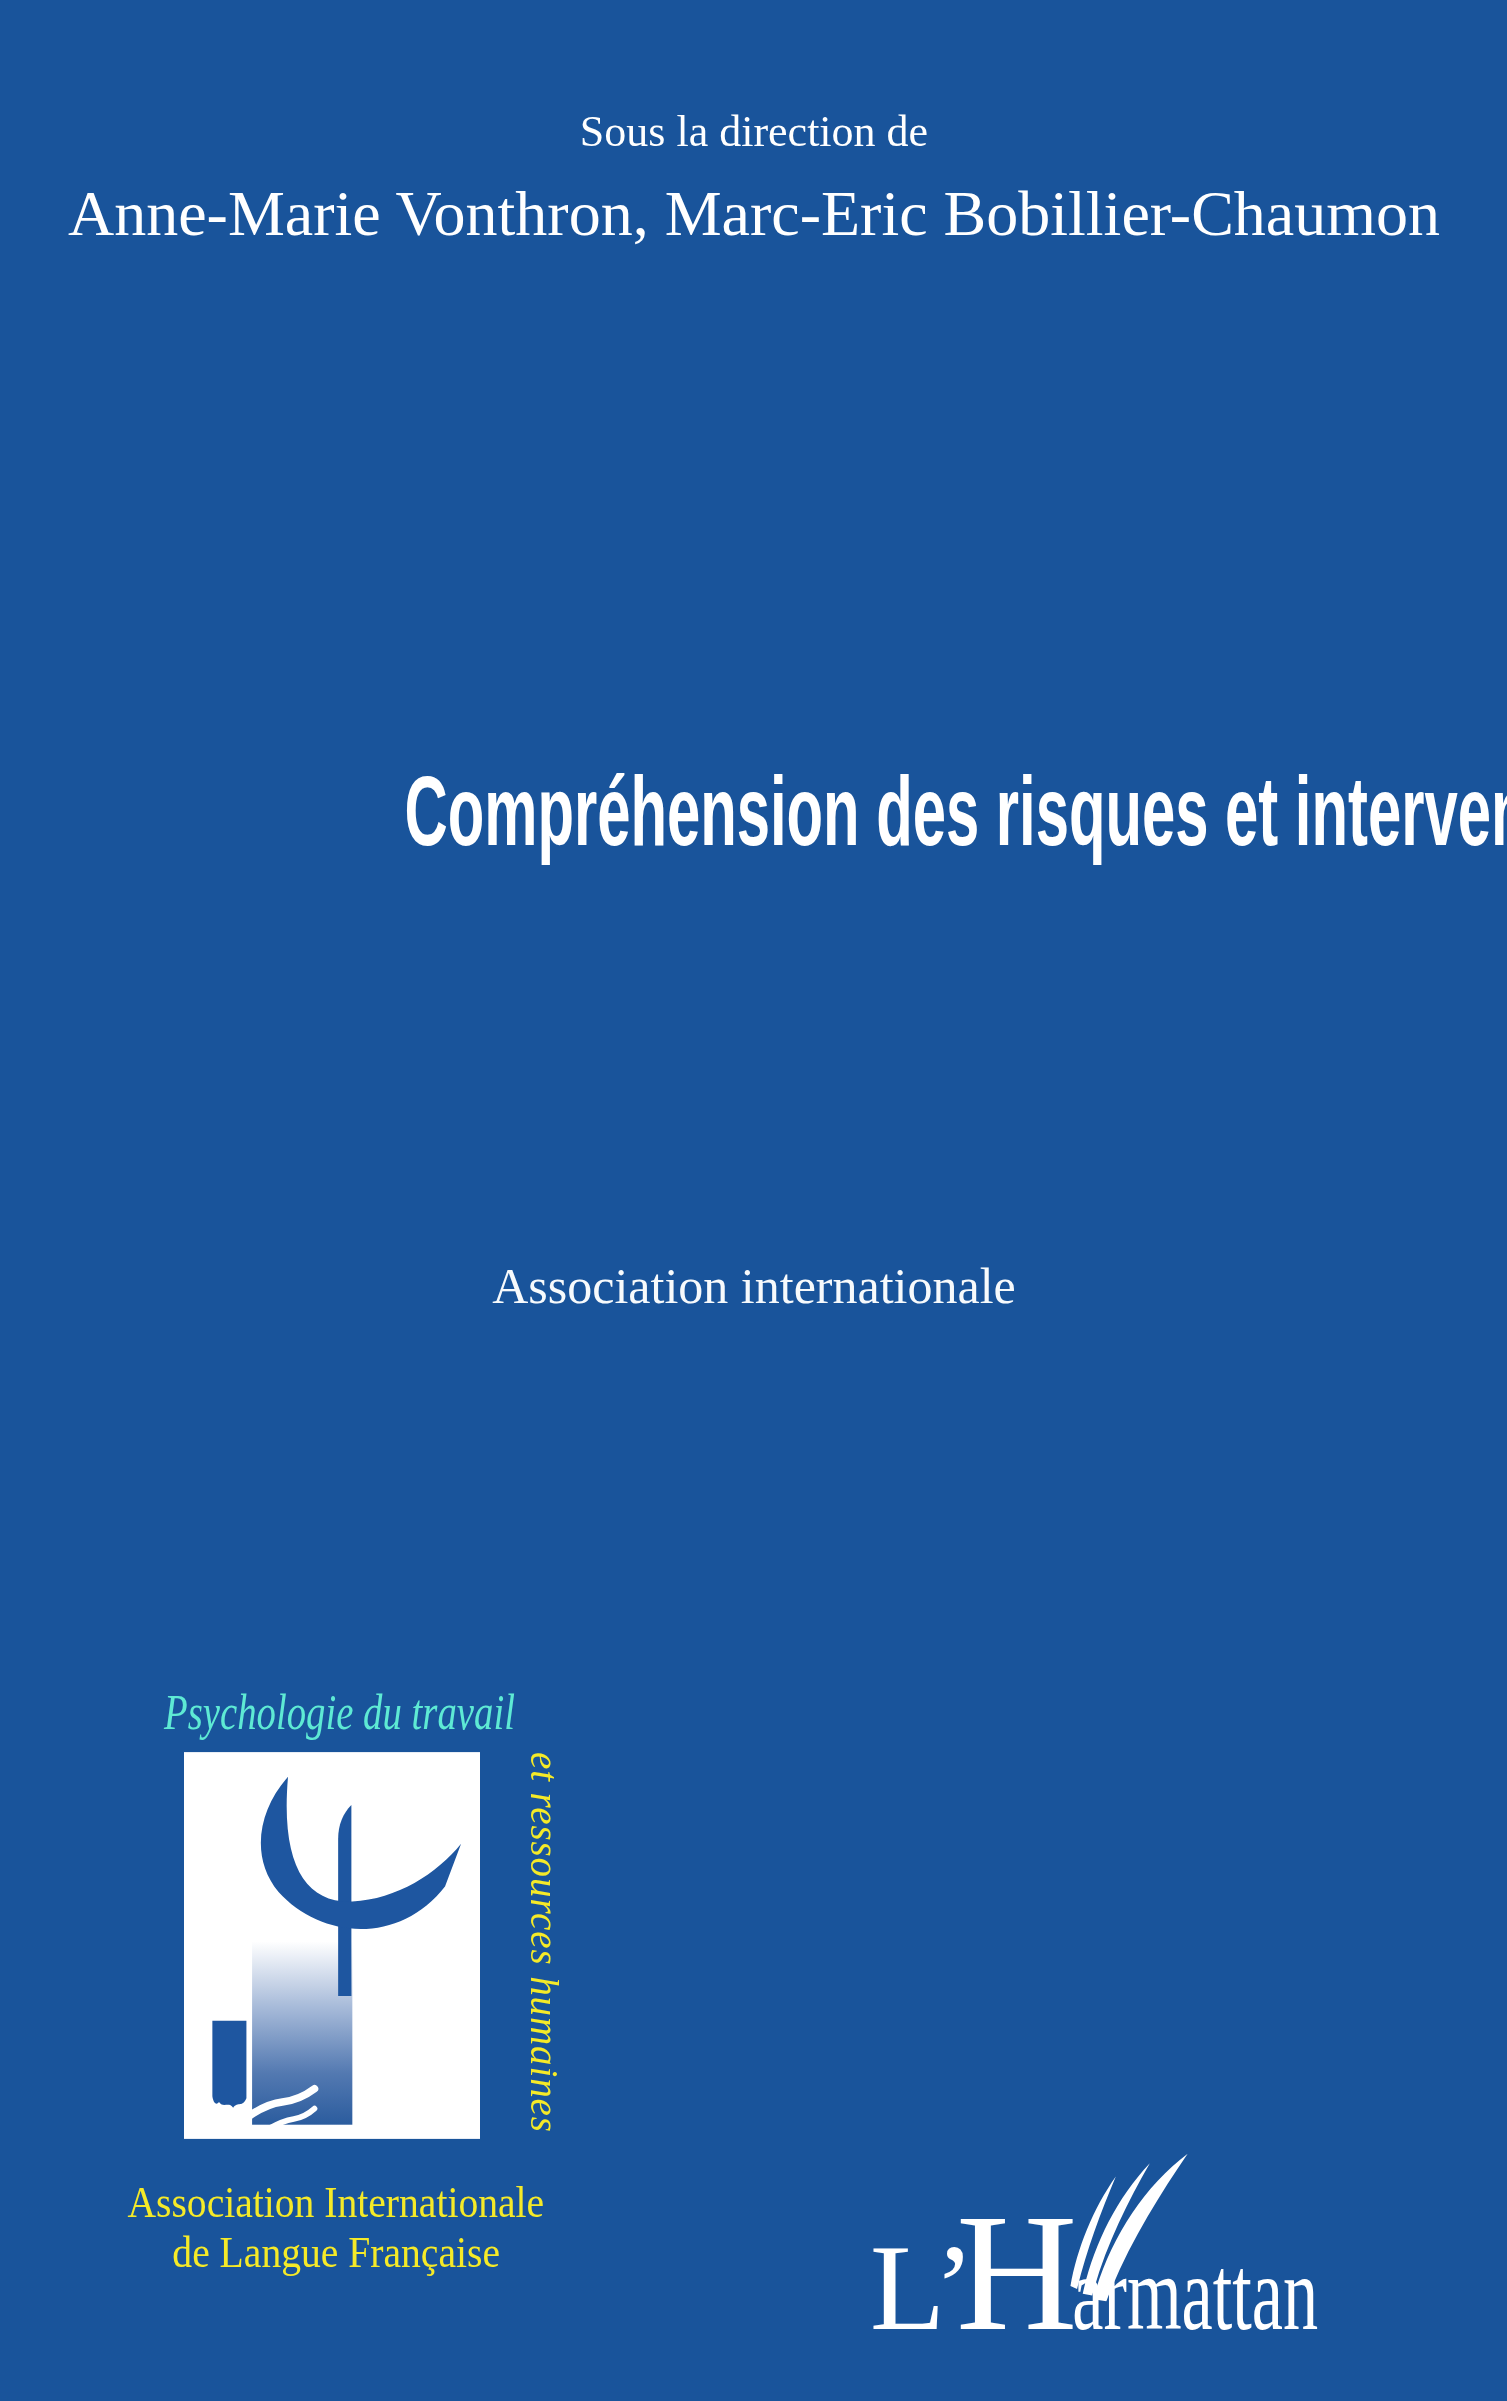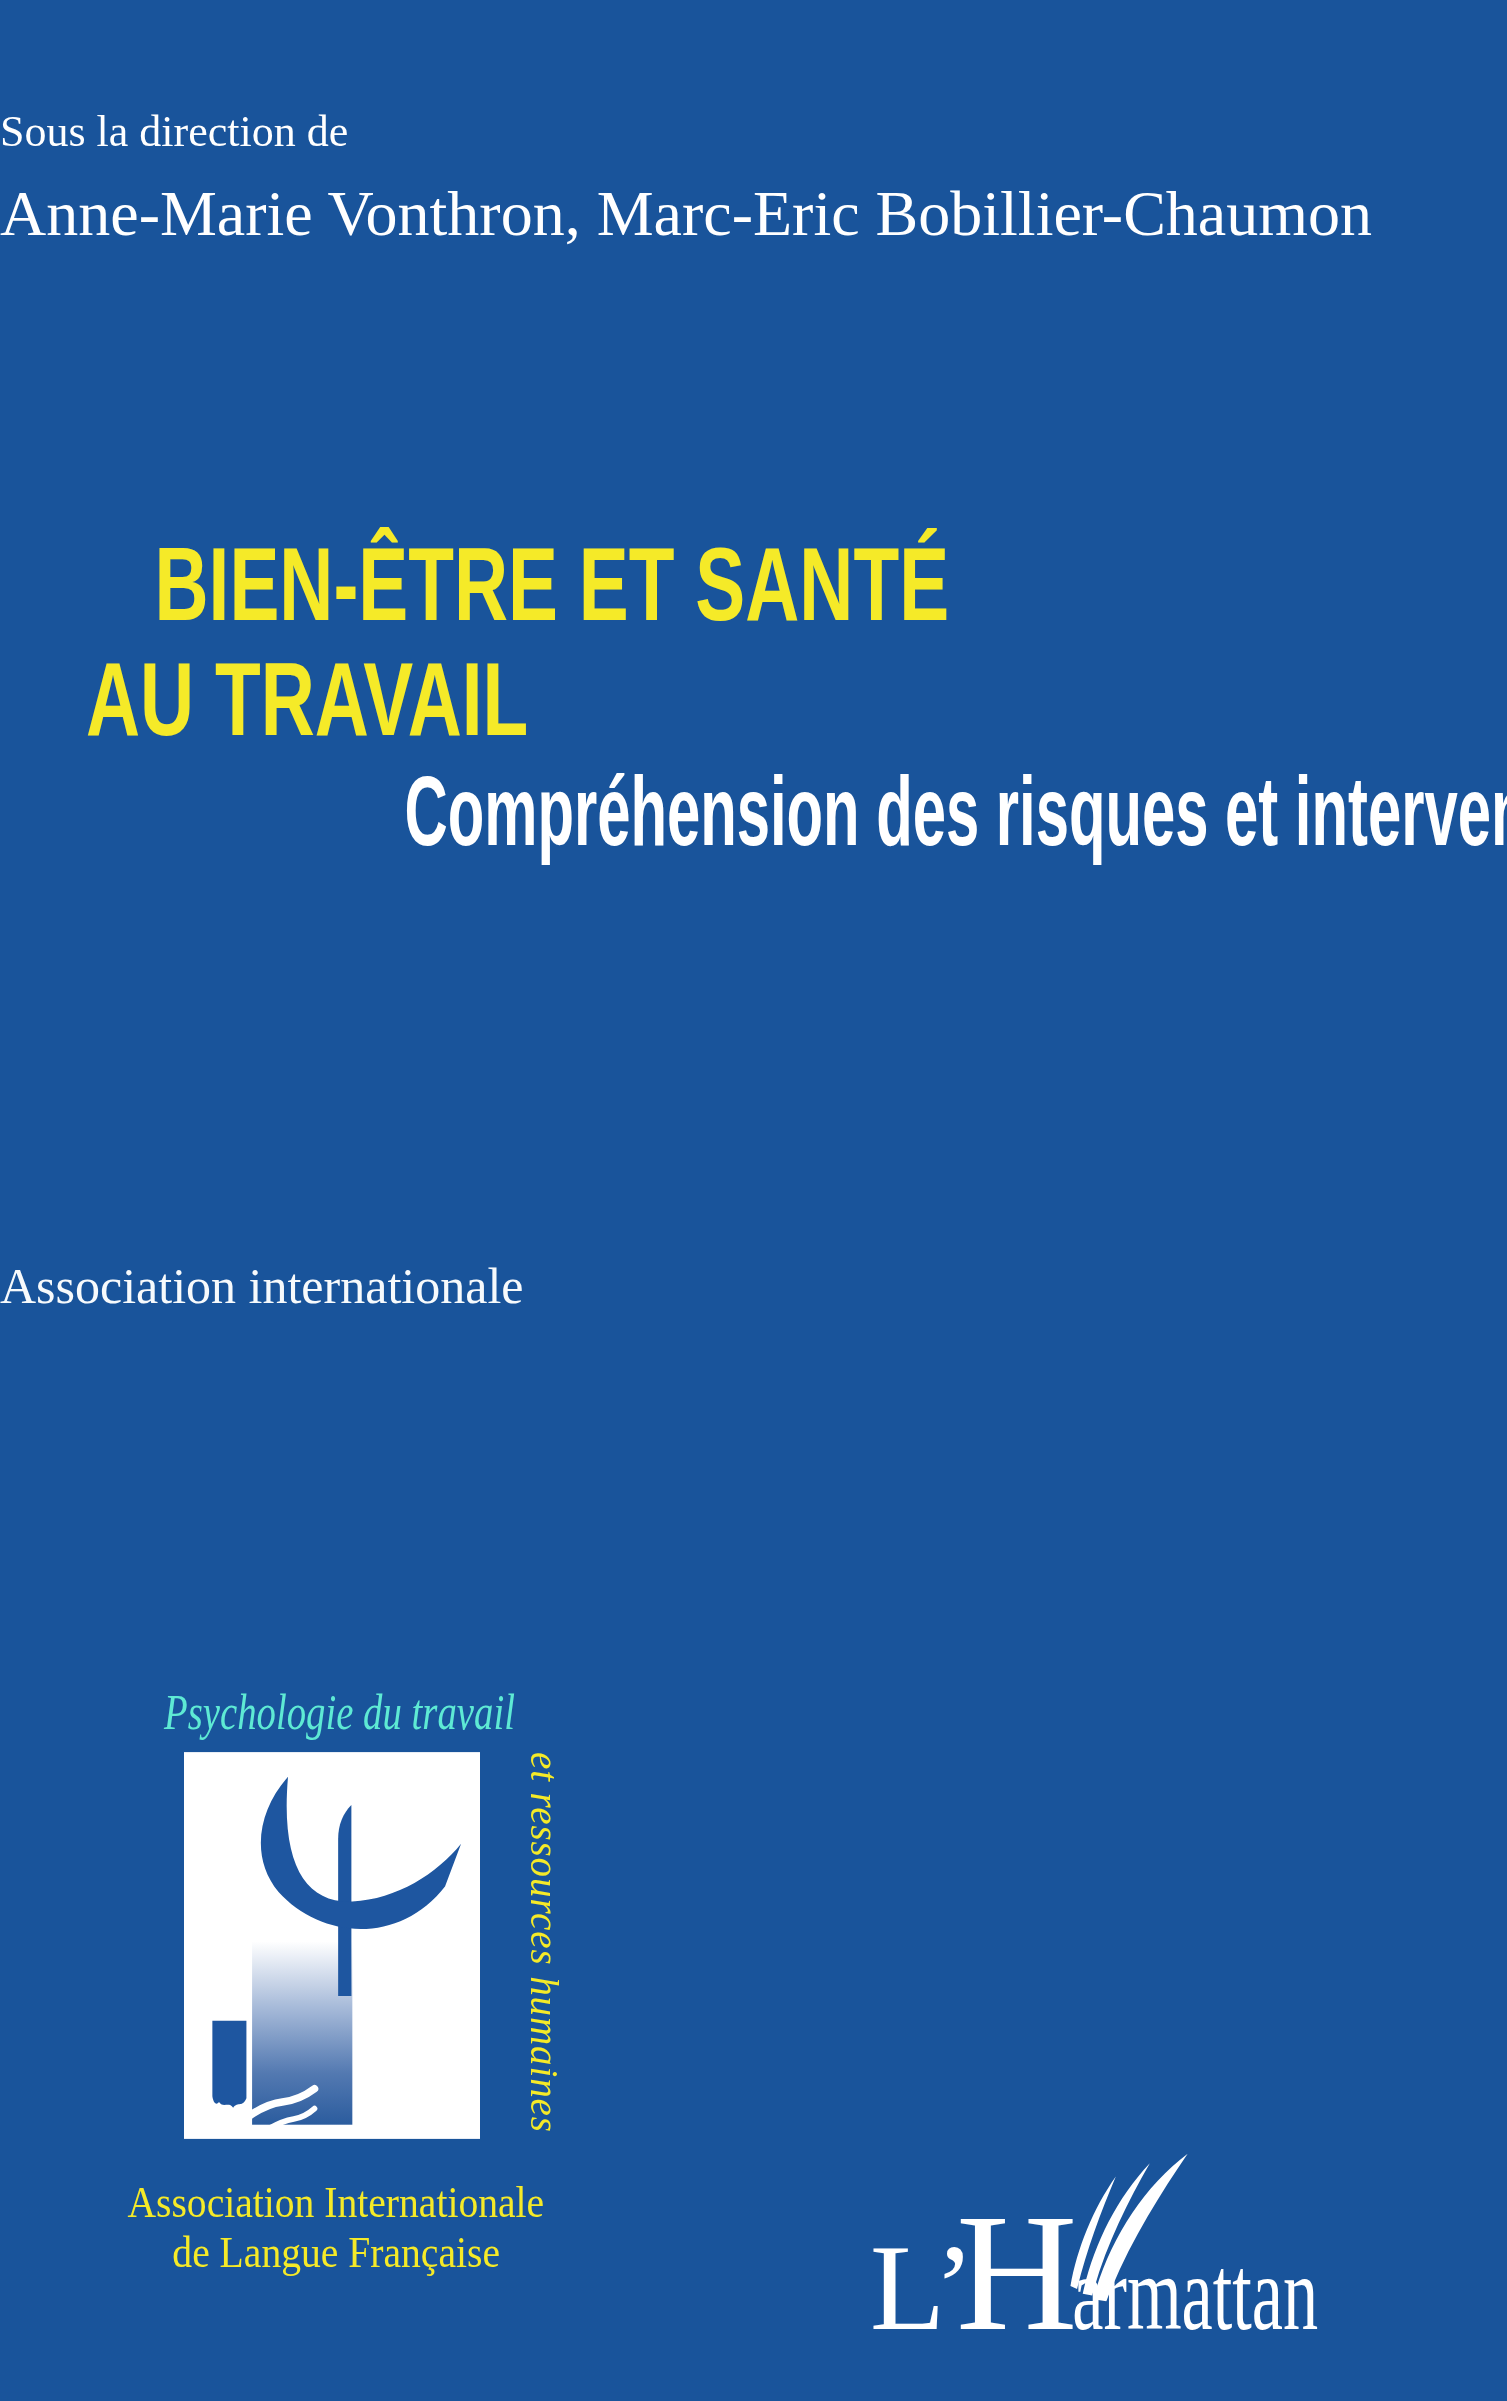--- a/index.html
+++ b/index.html
@@ -5,21 +5,21 @@
   html, body { margin: 0; padding: 0; background: #0c2f57; }
   .cover {
     position: relative;
     width: 1508px;
     height: 2402px;
     background: #19549B;
     overflow: hidden;
     font-family: "Liberation Serif", serif;
   }
   .abs { position: absolute; }
-  .center-row { left: 0; right: 0; text-align: left; }
+  .center-row { left: 0; right: 0; text-align: center; }
 
   
   .byline { top: 106px; color: #FFFFFF; }
   .byline .direction { font-size: 44px; line-height: 51px; margin-bottom: 19px; }
   .byline .author-line { font-size: 64px; line-height: 76px; }
 
   
   .title-block { top: 527px; color: #F5EA28; font-family: "Liberation Sans", sans-serif; }
   .title-line { font-size: 104px; line-height: 115px; font-weight: 700; }
   .cond { display: inline-block; white-space: nowrap; transform: scaleX(0.72); transform-origin: 50% 0; }
@@ -58,24 +58,20 @@
 </head>
 <body>
 
 <div class="cover">
 
   <div class="abs center-row byline">
     <div class="direction">Sous la direction de</div>
     <div class="author-line">Anne-Marie Vonthron, Marc-Eric Bobillier-Chaumon</div>
   </div>
 
-  <div class="abs center-row title-block">
-    <div class="title-line"><span class="cond">BIEN-ÊTRE ET SANTÉ</span></div>
-    <div class="title-line"><span class="cond">AU TRAVAIL</span></div>
-  </div>
   <div class="abs center-row subtitle-row">
     <div class="subtitle"><span class="cond-sub">Compréhension des risques et interventions</span></div>
   </div>
 
   <div class="abs center-row association">
     <div>Association internationale</div>
   </div>
 
   <div class="abs series-title">
     <span class="cond-ser">Psychologie du travail</span>

